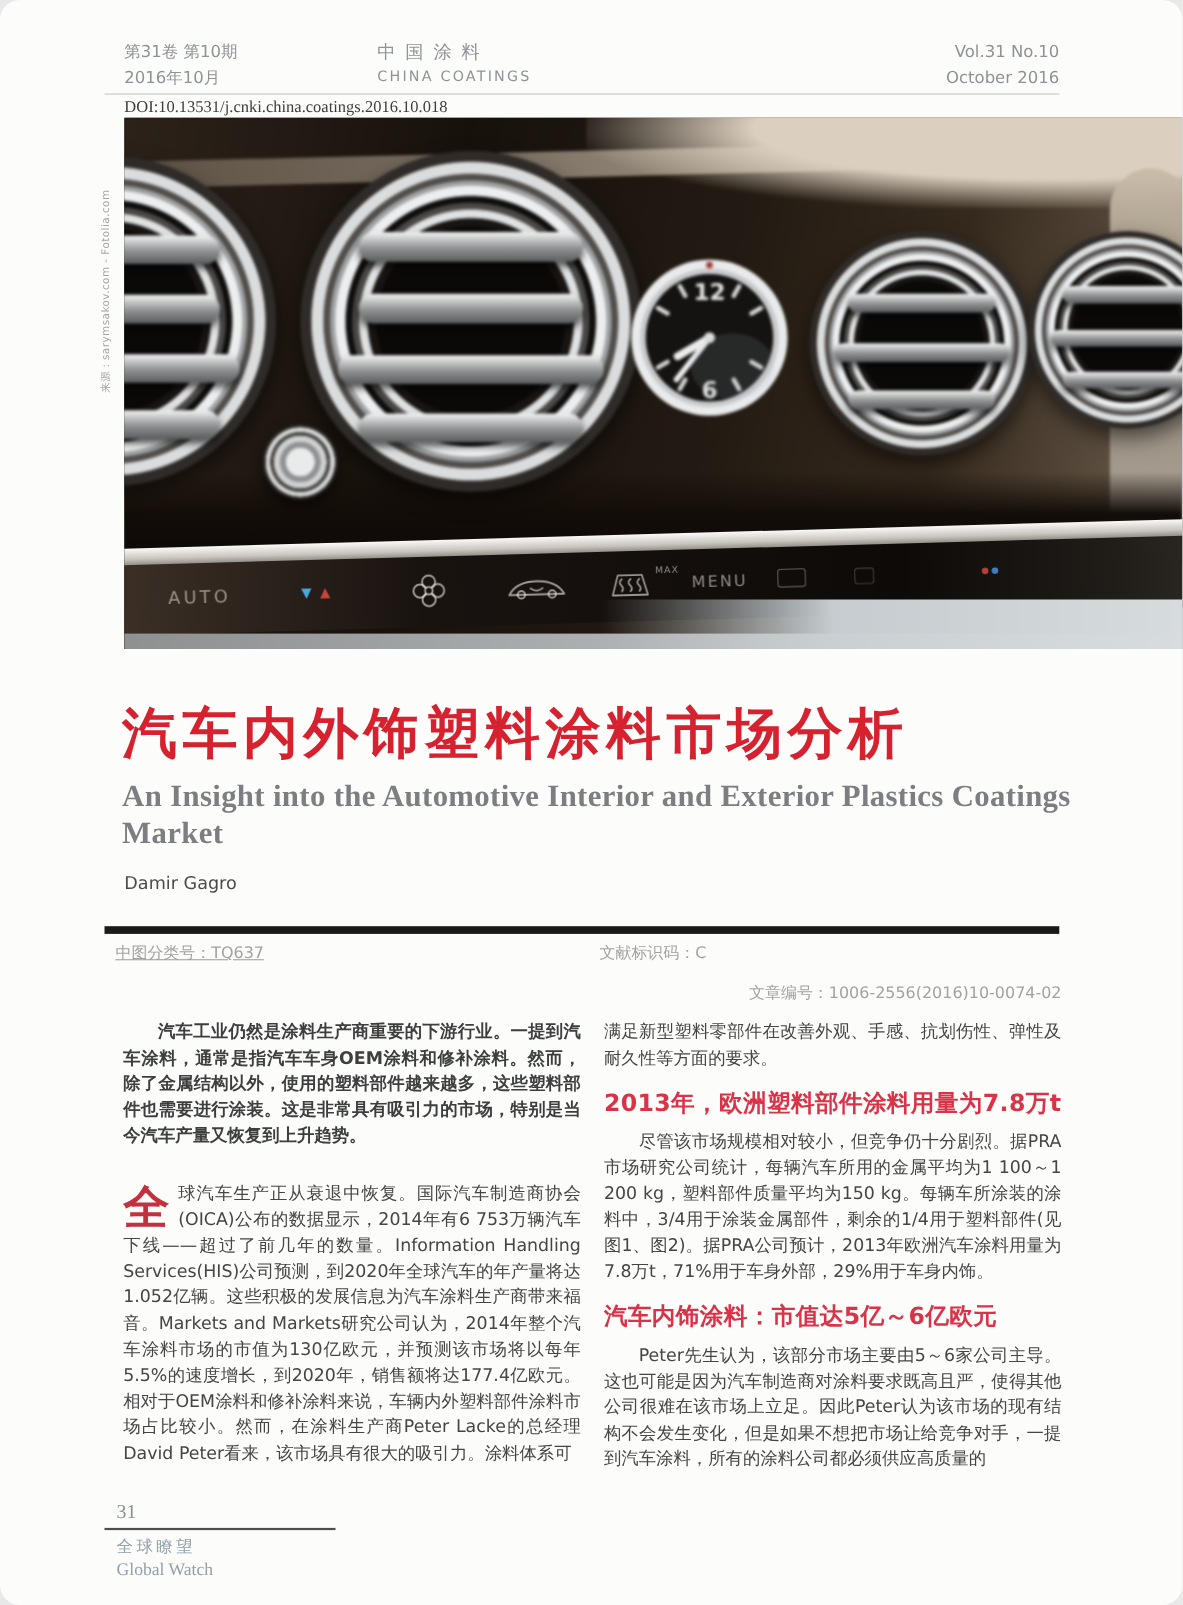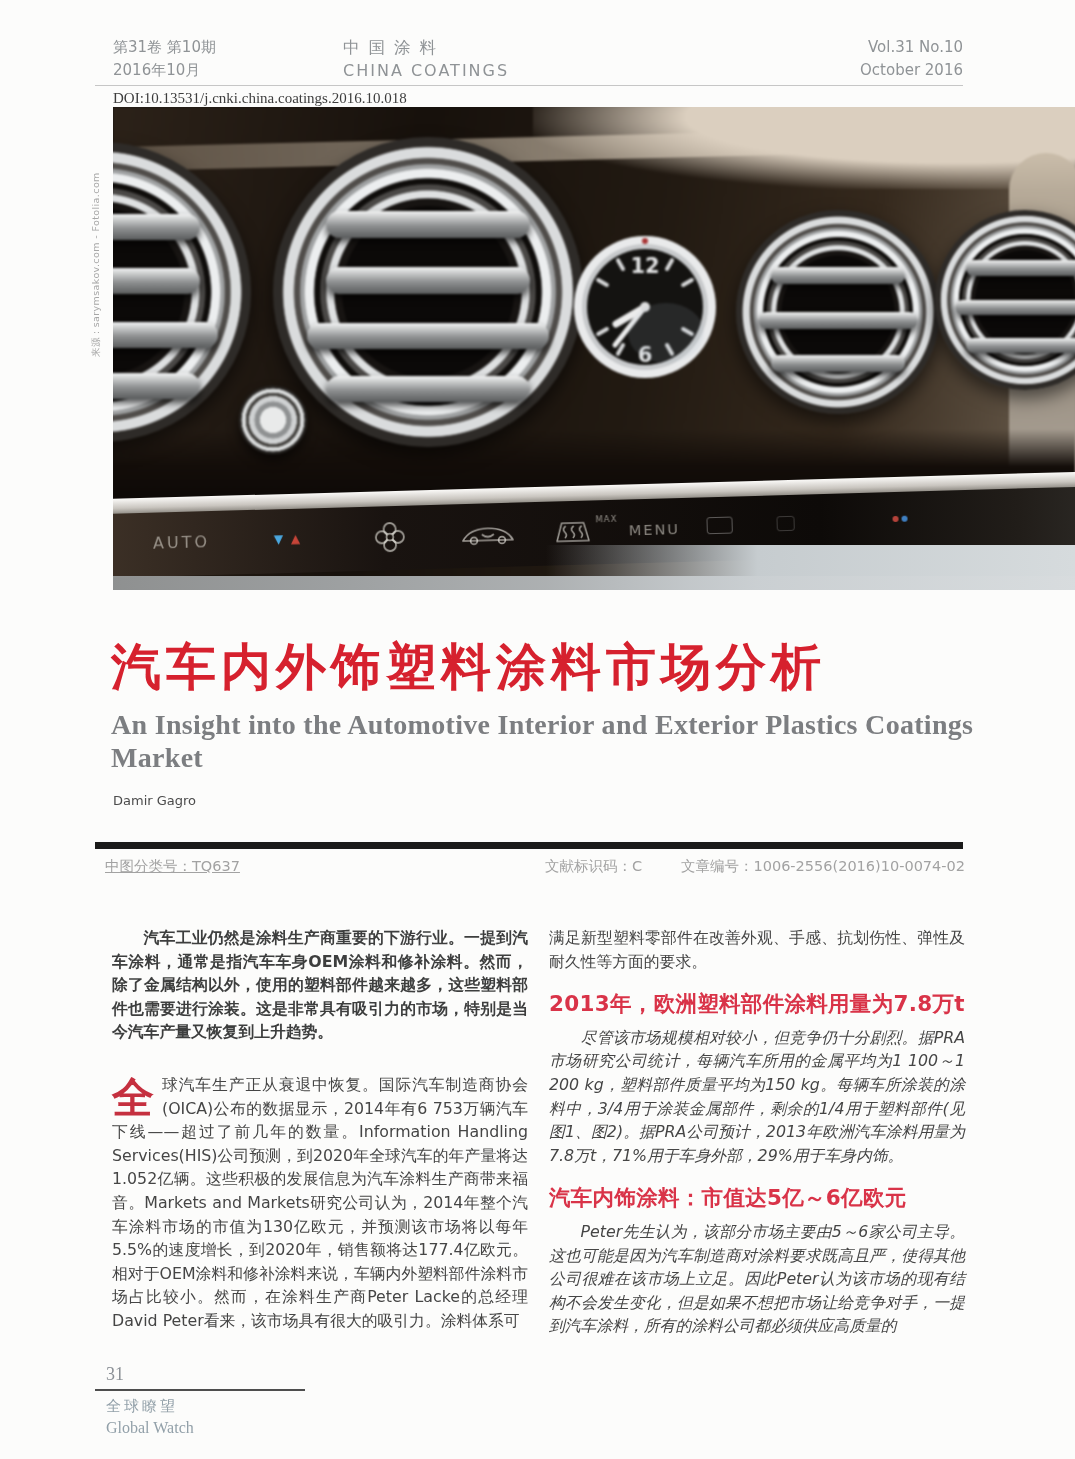--- a/index.html
+++ b/index.html
@@ -1,29 +1,30 @@
 <!DOCTYPE html>
 <html><head>
 <meta charset="utf-8">
 <style>
   html,body{margin:0;padding:0;background:#e8e8e8;}
   .page{
     position:relative;width:1075px;height:1459px;margin:0 auto;
     background:#fcfcfb;overflow:hidden;
     font-family:"DejaVu Sans","Liberation Sans",sans-serif;
+    border-radius:18px;
   }
   [data-name]{box-sizing:border-box;}
 
   
   .masthead{position:absolute;left:113px;top:36px;width:850px;display:flex;color:#8f9396;font-size:15px;line-height:23px;}
   .mast-left{width:230px;text-align:left;}
   .mast-center{flex:1;}
   .mast-right{width:230px;text-align:right;}
   .jt-cn{letter-spacing:9px;font-size:16.5px;}
-  .jt-en{letter-spacing:2px;font-size:16px;}
+  .jt-en{letter-spacing:2px;font-size:13px;}
   .mast-rule{position:absolute;left:95px;top:85px;width:868px;height:1px;background:#c6c6c6;}
   .doi{position:absolute;left:113px;top:90px;font-family:"Liberation Serif",serif;font-size:15px;color:#3d3d3d;}
 
   
   .photo-credit{
     position:absolute;left:90px;top:357px;width:246px;
     transform:rotate(-90deg);transform-origin:0 0;
     font-size:9.5px;color:#a6a6a6;letter-spacing:.4px;white-space:nowrap;
   }
   .photo{position:absolute;left:113px;top:107px;width:962px;height:483px;overflow:hidden;background:#171310;}
@@ -77,38 +78,38 @@
     background:linear-gradient(90deg,rgba(198,204,207,0),#c6cccf 40%,#d6dbdd);}
   .bottom-strip{position:absolute;left:0;bottom:0;width:100%;height:14px;
     background:linear-gradient(90deg,#9a9d9e,#c8cdd0 60%,#d8dcde);opacity:.9;}
 
   
   .title-cn{position:absolute;left:111px;top:634px;margin:0;
     font-size:50px;font-weight:700;letter-spacing:5px;color:#d6212e;}
   .title-en{position:absolute;left:111px;top:708px;margin:0;width:885px;
     font-family:"Liberation Serif","DejaVu Serif",serif;
     font-size:28px;line-height:33px;font-weight:700;color:#7c7e81;letter-spacing:.3px;}
-  .author{position:absolute;left:113px;top:793px;font-size:13px;color:#4b4b4b;}
+  .author{position:absolute;left:113px;top:793px;font-size:16px;color:#4b4b4b;}
   .black-bar{position:absolute;left:95px;top:842px;width:868px;height:7px;background:#1a1a1a;}
   .meta-row{position:absolute;left:0;top:857px;width:1075px;height:20px;font-size:14.5px;color:#a2a2a2;}
   .meta-clc{position:absolute;left:105px;text-decoration:underline;}
   .meta-doc{position:absolute;left:545px;}
-  .meta-id{position:absolute;right:110px;}
+  .meta-id{position:absolute;right:110px;margin-top:36px;}
 
   
   .col{position:absolute;top:926px;width:416px;font-size:15.8px;line-height:23.6px;
     color:#454545;text-align:justify;}
   .col-left{left:112px;}
   .col-right{left:549px;}
   .col p{margin:0;}
   .p-lead{font-weight:700;color:#3d3e3e;text-indent:2em;}
   .p-drop{margin-top:29px !important;}
   .dropcap{float:left;color:#c5303f;font-size:42px;line-height:44px;font-weight:700;margin:3px 8px 0 0;}
   .sec-h{color:#d93348;font-size:21.5px;font-weight:700;letter-spacing:.3px;margin:19px 0 10px 0 !important;}
-  .p-body{text-indent:2em;font-style:italic;}
+  .p-body{text-indent:2em;}
 
   
   .pageno{position:absolute;left:106px;top:1364px;font-family:"Liberation Serif",serif;font-size:18px;color:#8b9096;}
   .pageno-rule{position:absolute;left:95px;top:1389px;width:210px;height:2px;background:#4e4e4e;}
   .sec-cn{position:absolute;left:106px;top:1397px;font-size:15px;letter-spacing:3px;color:#92a0a9;font-family:"DejaVu Serif",serif;}
   .sec-en{position:absolute;left:106px;top:1419px;font-size:16px;color:#92a0a9;font-family:"Liberation Serif",serif;}
 </style>
 </head>
 <body>
 

